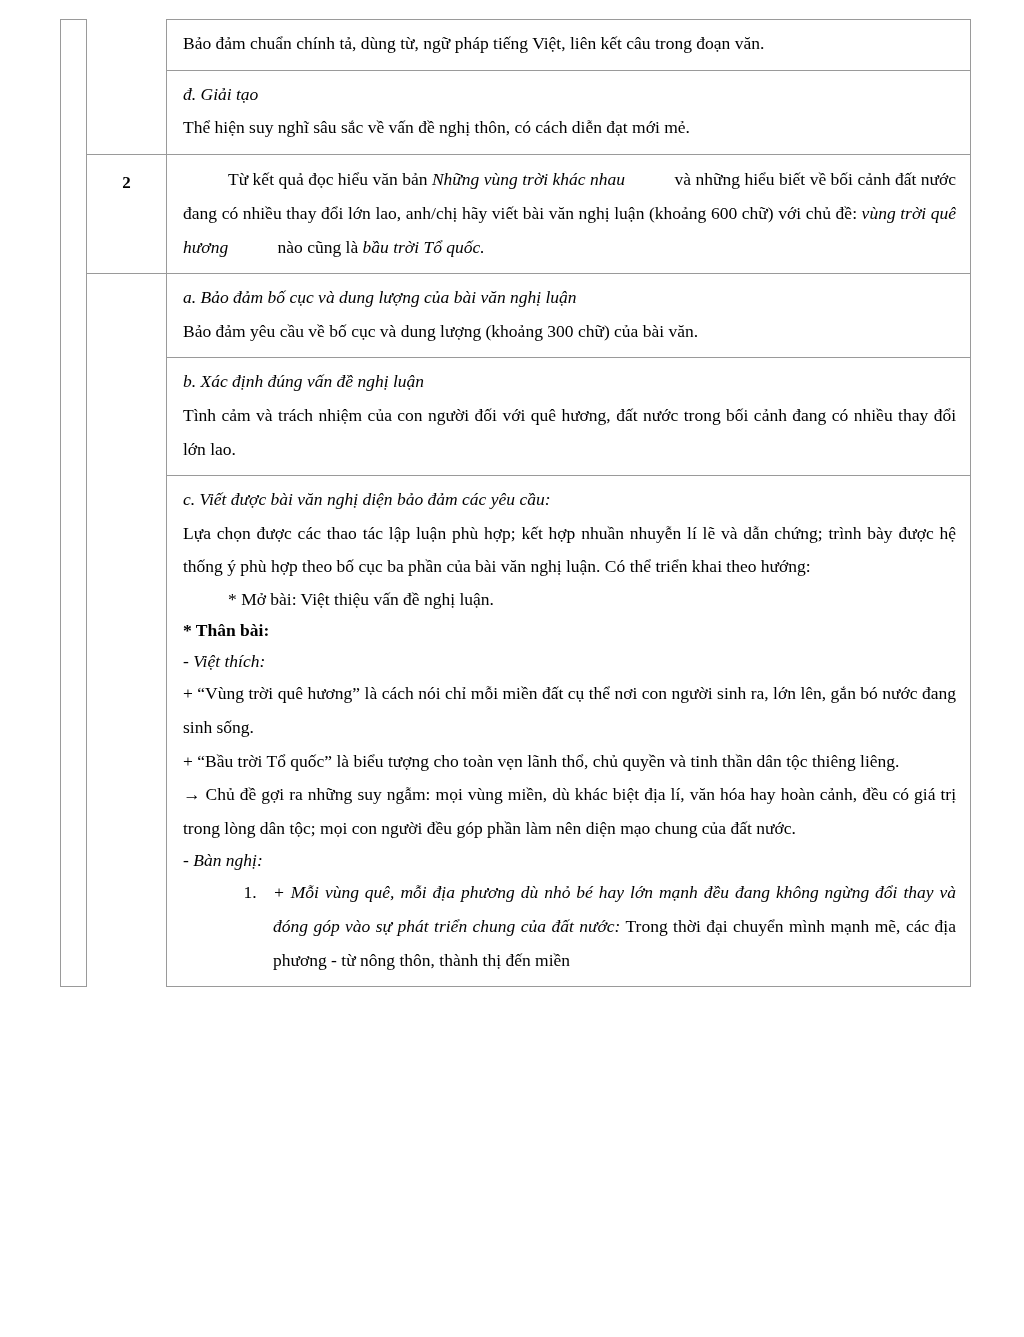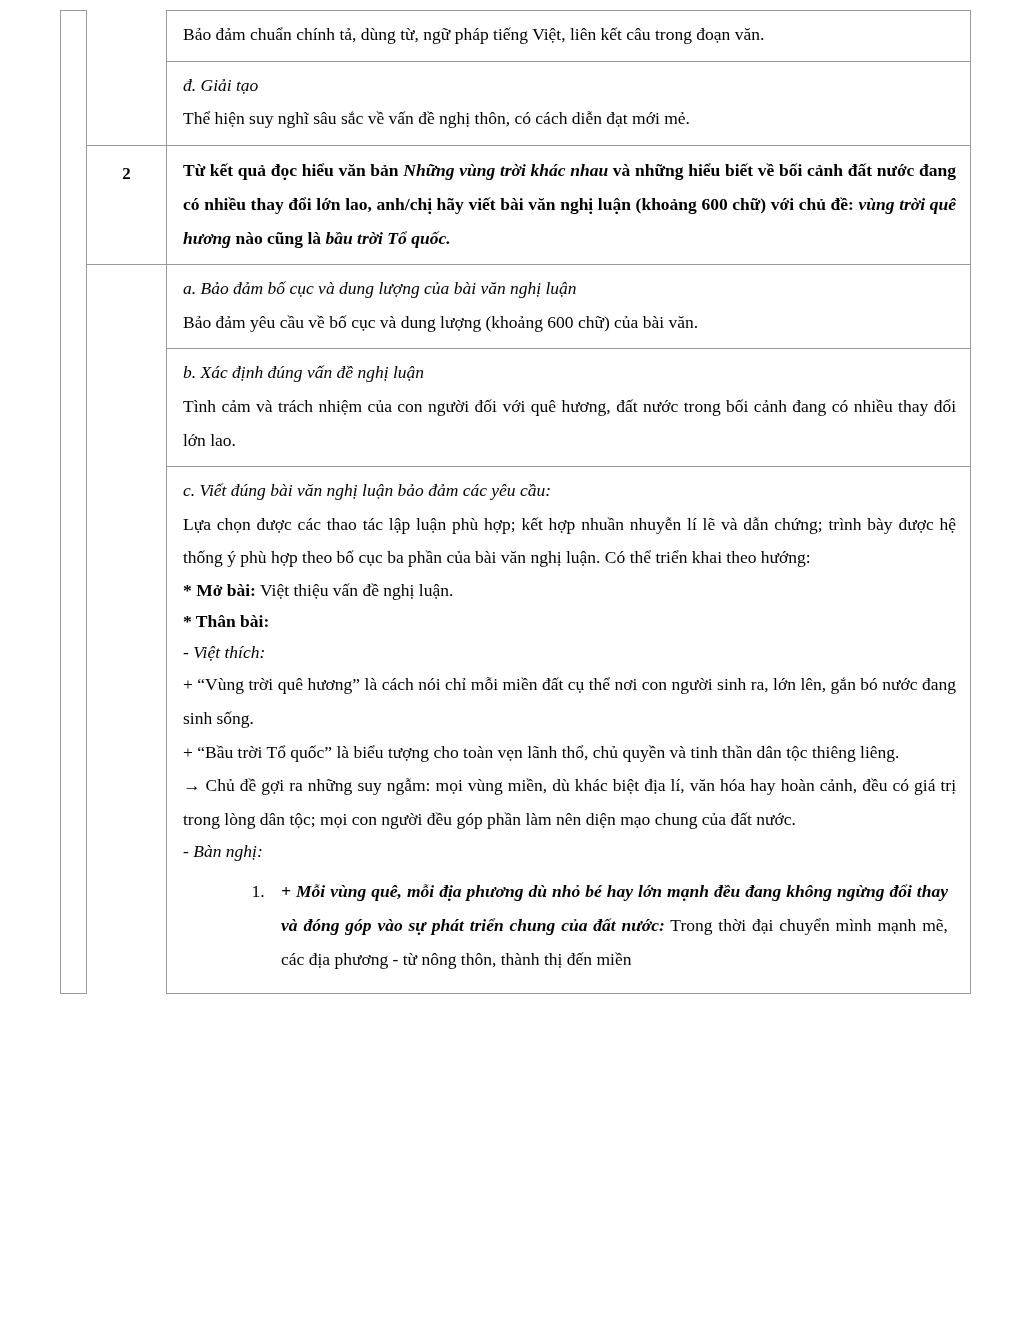--- a/index.html
+++ b/index.html
@@ -20,21 +20,21 @@
     position: relative;
     width: 1024px;
     height: 1337px;
     background: #ffffff;
   }
 
   
   .rubric-table {
     position: absolute;
     left: 60px;
-    top: 10px;
+    top: 19px;
     width: 910px;
     border-collapse: collapse;
     table-layout: fixed;
   }
 
   .rubric-table td {
     border: 1px solid #9a9a9a;
     vertical-align: top;
     padding: 0;
     background: #ffffff;
@@ -92,27 +92,27 @@
 
   
   p.question {
     margin: 0;
     font-size: 17.5px;
     font-weight: bold;
     line-height: 1.95;
     text-align: justify;
     text-justify: inter-word;
   }
-  .b  { font-weight: bold; }
-  .bi { font-weight: bold; font-style: italic; }
+  .b  { font-weight: normal; margin-left: 45px; }
+  .bi { font-weight: normal; font-style: italic; }
   .n  { font-style: normal; font-weight: normal; }
 
   
   ol.numlist {
-    margin: 8px;
+    margin: 0;
     padding-left: 78px;
     list-style-position: outside;
     list-style-type: decimal;
   }
   ol.numlist li {
     font-size: 17.5px;
     line-height: 1.92;
     text-align: justify;
     text-justify: inter-word;
     padding-left: 12px;
@@ -163,40 +163,40 @@
           <p class="question"><span class="b">Từ kết quả đọc hiểu văn bản </span><span class="bi">Những vùng trời khác nhau</span><span class="b"> và những hiểu biết về bối cảnh đất nước đang có nhiều thay đổi lớn lao, anh/chị hãy viết bài văn nghị luận (khoảng 600 chữ) với chủ đề: </span><span class="bi">vùng trời quê hương</span><span class="b"> nào cũng là </span><span class="bi">bầu trời Tổ quốc.</span></p>
         </td>
       </tr>
 
       <tr>
         <td class="number-cell blank">
           <span></span>
         </td>
         <td class="content-cell">
           <p class="para italic">a. Bảo đảm bố cục và dung lượng của bài văn nghị luận</p>
-          <p class="para">Bảo đảm yêu cầu về bố cục và dung lượng (khoảng 600 chữ) của bài văn.</p>
+          <p class="para">Bảo đảm yêu cầu về bố cục và dung lượng (khoảng 300 chữ) của bài văn.</p>
         </td>
       </tr>
 
       <tr>
         <td class="number-cell blank">
           <span></span>
         </td>
         <td class="content-cell">
           <p class="para italic">b. Xác định đúng vấn đề nghị luận</p>
           <p class="para">Tình cảm và trách nhiệm của con người đối với quê hương, đất nước trong bối cảnh đang có nhiều thay đổi lớn lao.</p>
         </td>
       </tr>
 
       <tr>
         <td class="number-cell blank">
           <span></span>
         </td>
         <td class="content-cell">
-          <p class="para italic">c. Viết đúng bài văn nghị luận bảo đảm các yêu cầu:</p>
+          <p class="para italic">c. Viết được bài văn nghị diện bảo đảm các yêu cầu:</p>
           <p class="para">Lựa chọn được các thao tác lập luận phù hợp; kết hợp nhuần nhuyễn lí lẽ và dẫn chứng; trình bày được hệ thống ý phù hợp theo bố cục ba phần của bài văn nghị luận. Có thể triển khai theo hướng:</p>
           <p class="para tight"><span class="b">* Mở bài:</span><span class="n"> Việt thiệu vấn đề nghị luận.</span></p>
           <p class="para tight bold">* Thân bài:</p>
           <p class="para tight italic">- Việt thích:</p>
           <p class="para">+ “Vùng trời quê hương” là cách nói chỉ mỗi miền đất cụ thể nơi con người sinh ra, lớn lên, gắn bó nước đang sinh sống.</p>
           <p class="para">+ “Bầu trời Tổ quốc” là biểu tượng cho toàn vẹn lãnh thổ, chủ quyền và tinh thần dân tộc thiêng liêng.</p>
           <p class="para">→ Chủ đề gợi ra những suy ngẫm: mọi vùng miền, dù khác biệt địa lí, văn hóa hay hoàn cảnh, đều có giá trị trong lòng dân tộc; mọi con người đều góp phần làm nên diện mạo chung của đất nước.</p>
           <p class="para tight italic">- Bàn nghị:</p>
           <ol class="numlist">
             <li><span class="bi">+ Mỗi vùng quê, mỗi địa phương dù nhỏ bé hay lớn mạnh đều đang không ngừng đổi thay và đóng góp vào sự phát triển chung của đất nước:</span><span class="n"> Trong thời đại chuyển mình mạnh mẽ, các địa phương - từ nông thôn, thành thị đến miền</span></li>

